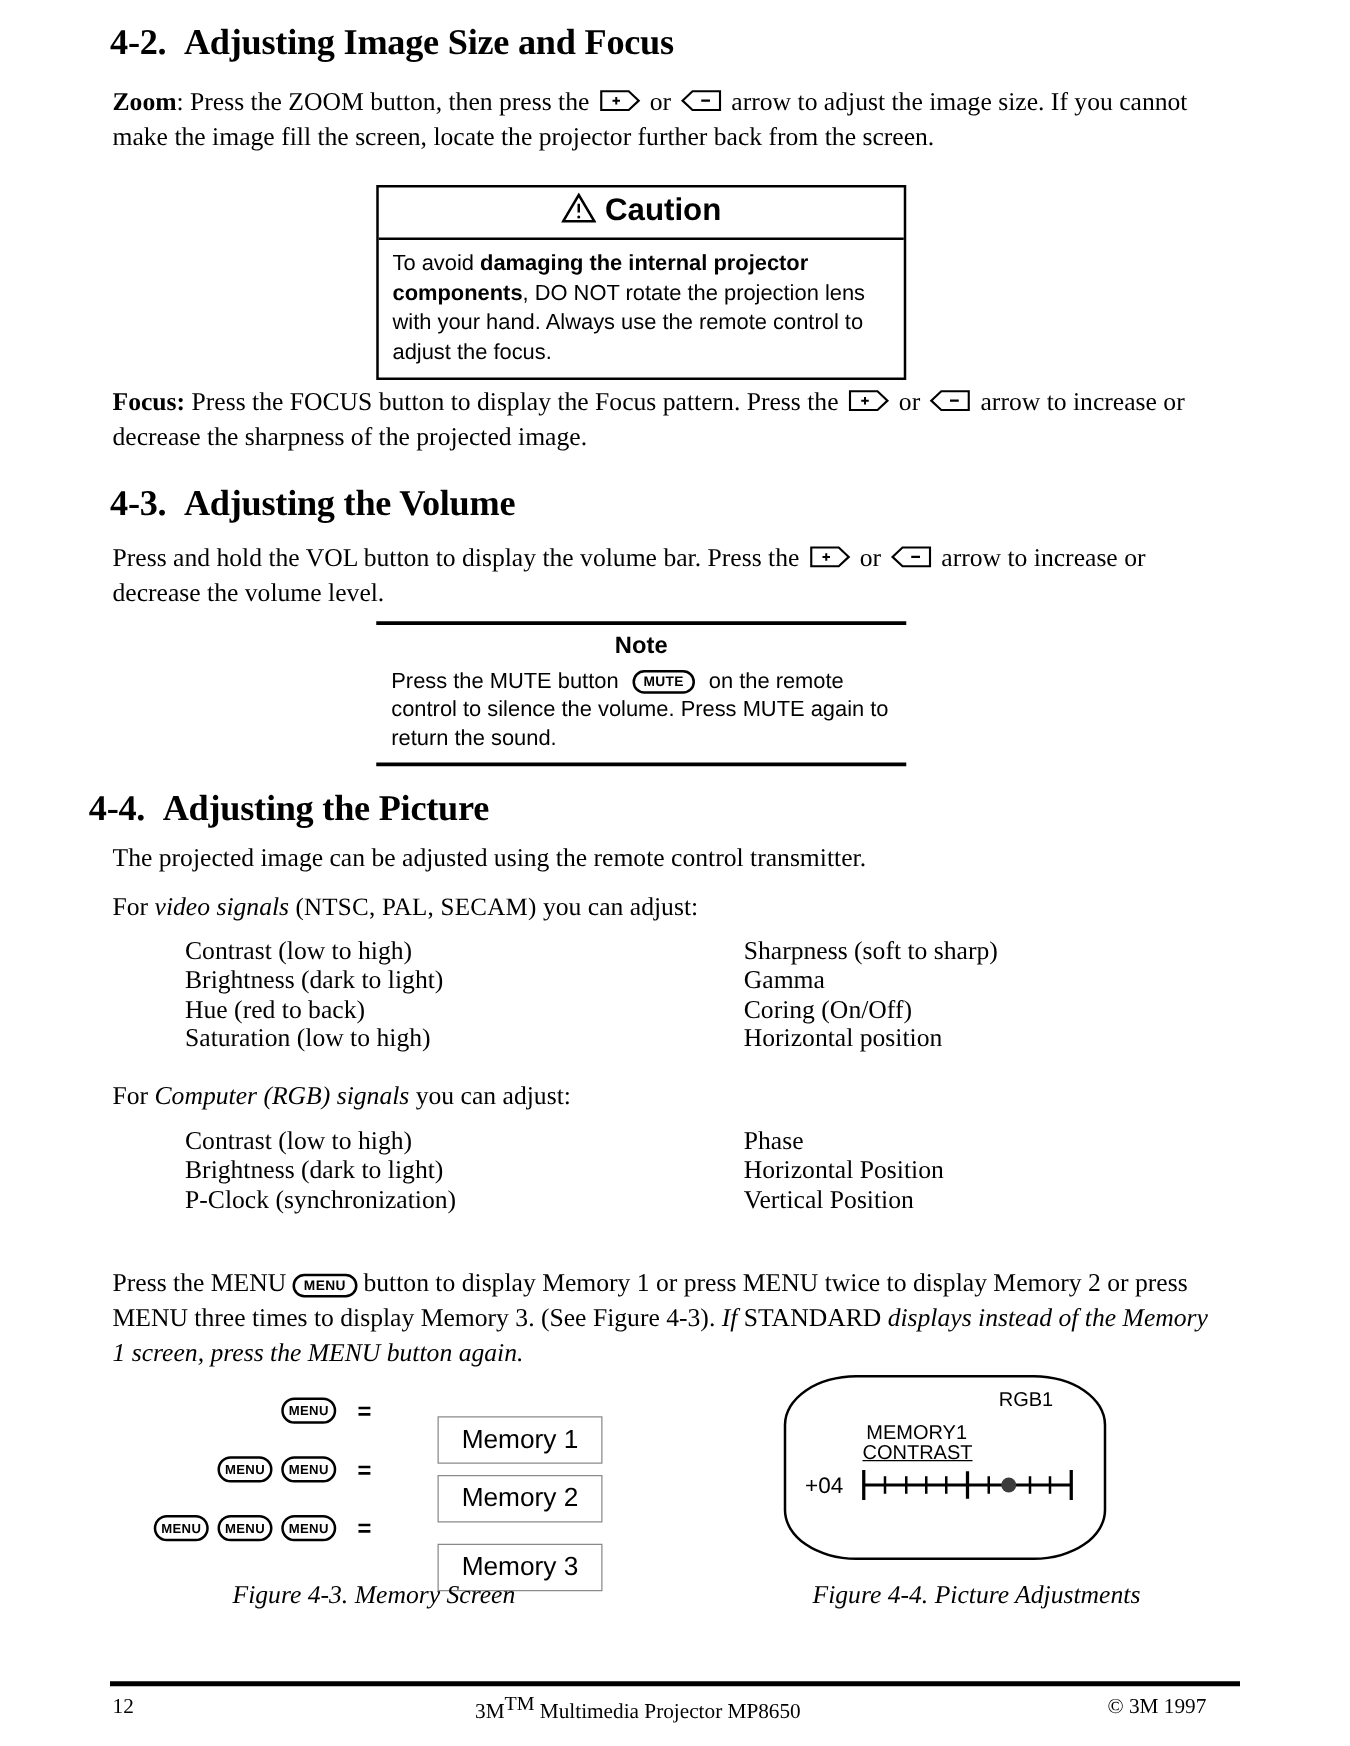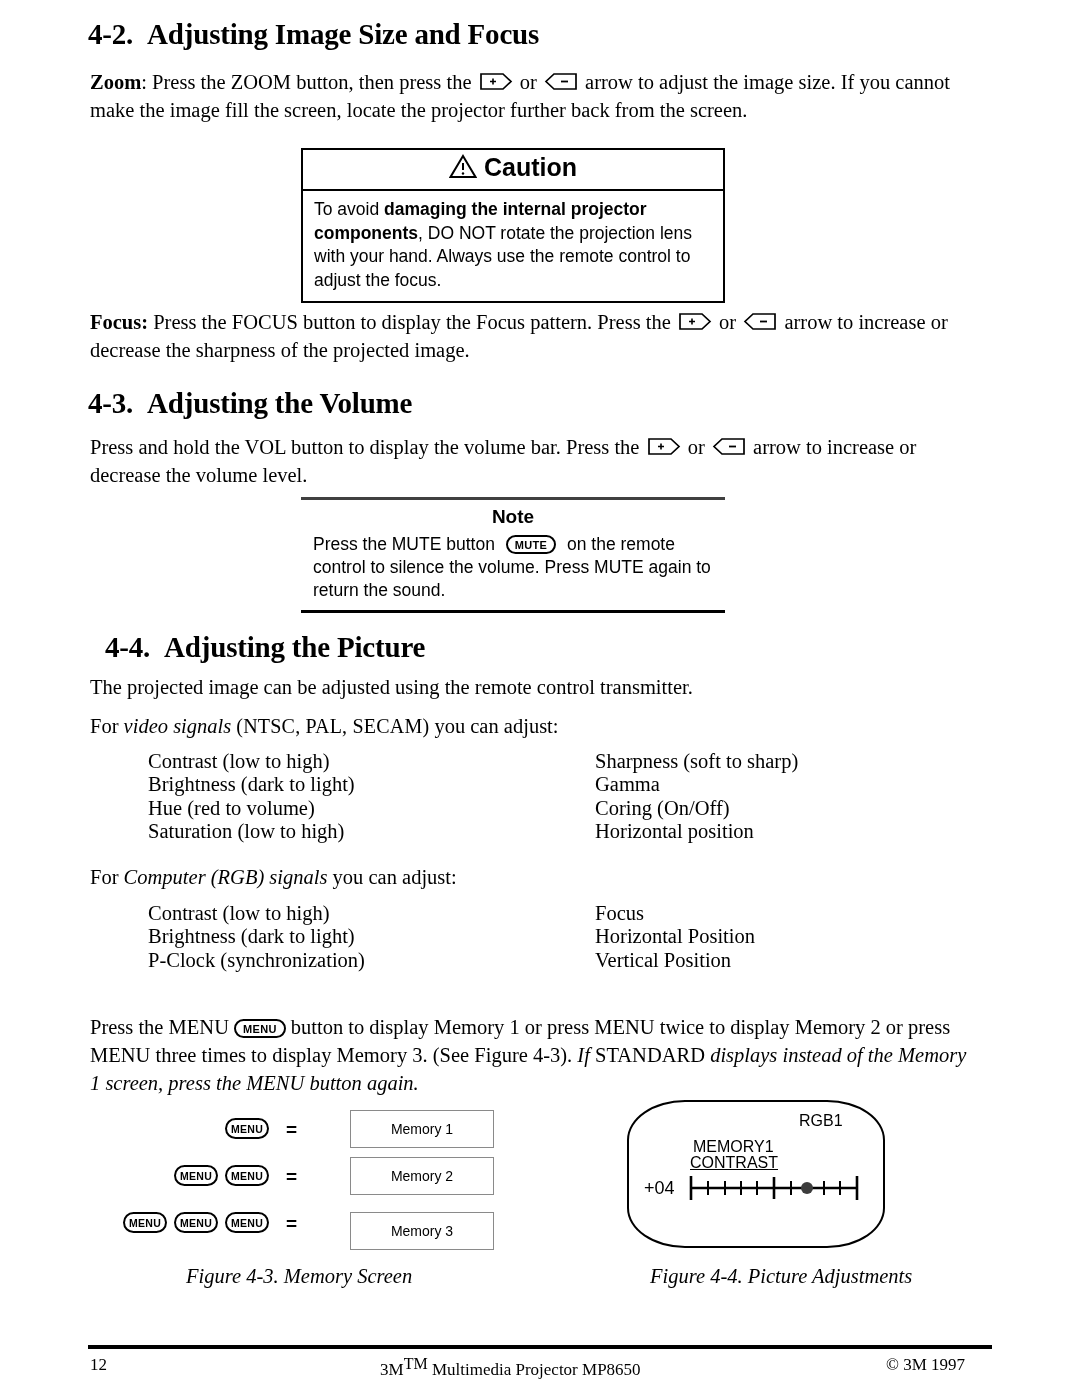--- a/index.html
+++ b/index.html
@@ -107,21 +107,21 @@
     padding: 7px 11px 9px 11px;
   }
   .caution-body b { font-weight: bold; }
 
   
   .note-box {
     position: absolute;
     left: 301px;
     top: 497px;
     width: 424px;
-    border-top: 3px solid #404040;
+    border-top: 3px solid #000000;
     border-bottom: 3px solid #000;
     box-sizing: border-box;
   }
   .note-head {
     text-align: center;
     font-family: "Liberation Sans", "DejaVu Sans", sans-serif;
     font-weight: bold;
     font-size: 19px;
     padding: 6px 0 5px 0;
   }
@@ -148,27 +148,28 @@
   .fig43 .eq {
     position: absolute;
     font-family: "Liberation Sans", "DejaVu Sans", sans-serif;
     font-size: 19px;
     font-weight: bold;
   }
   .mem-box {
     position: absolute;
     border: 1.5px solid #8a8a8a;
     box-sizing: border-box;
-    width: 144px;
+    width: 132px;
     height: 38px;
     text-align: center;
     font-family: "Liberation Sans", "DejaVu Sans", sans-serif;
-    font-size: 14px;
+    font-size: 21px;
     line-height: 36px;
     background: #fff;
+    margin-top: 23px;
   }
   .menu-key {
     position: absolute;
     width: 44px;
     height: 21px;
     border: 2px solid #000;
     border-radius: 11px;
     box-sizing: border-box;
     text-align: center;
     font-family: "Liberation Sans", "DejaVu Sans", sans-serif;
@@ -280,57 +281,57 @@
         </svg></span><span> arrow to increase or decrease the volume level.</span>
   </div>
 
   <div class="note-box">
     <div class="note-head">Note</div>
     <div class="note-body">
       <span>Press the MUTE button </span><span class="btn-pill">MUTE</span><span> on the remote control to silence the volume. Press MUTE again to return the sound.</span>
     </div>
   </div>
 
-  <div class="sec-head" style="left:105px; top:631px;">
+  <div class="sec-head" style="left:71px; top:631px;">
     <span class="num">4-4.</span><span>Adjusting the Picture</span>
   </div>
 
   <div class="para" style="left:90px; top:673px; width:880px;">The projected image can be adjusted using the remote control transmitter.</div>
 
   <div class="para" style="left:90px; top:712px; width:880px;">
     <span>For </span><i>video signals</i><span> </span><span class="smallcaps">(NTSC, PAL, SECAM)</span><span> you can adjust:</span>
   </div>
 
   <div class="adj-list" style="left:148px; top:750px; width:760px;">
     <div class="row">
       <span class="c1">Contrast (low to high)</span>
       <span class="c2">Sharpness (soft to sharp)</span>
     </div>
     <div class="row">
       <span class="c1">Brightness (dark to light)</span>
       <span class="c2">Gamma</span>
     </div>
     <div class="row">
-      <span class="c1">Hue (red to volume)</span>
+      <span class="c1">Hue (red to back)</span>
       <span class="c2">Coring (On/Off)</span>
     </div>
     <div class="row">
       <span class="c1">Saturation (low to high)</span>
       <span class="c2">Horizontal position</span>
     </div>
   </div>
 
   <div class="para" style="left:90px; top:863px; width:880px;">
     <span>For </span><i>Computer (RGB) signals</i><span> you can adjust:</span>
   </div>
 
   <div class="adj-list" style="left:148px; top:902px; width:760px;">
     <div class="row">
       <span class="c1">Contrast (low to high)</span>
-      <span class="c2">Focus</span>
+      <span class="c2">Phase</span>
     </div>
     <div class="row">
       <span class="c1">Brightness (dark to light)</span>
       <span class="c2">Horizontal Position</span>
     </div>
     <div class="row">
       <span class="c1">P-Clock (synchronization)</span>
       <span class="c2">Vertical Position</span>
     </div>
   </div>

